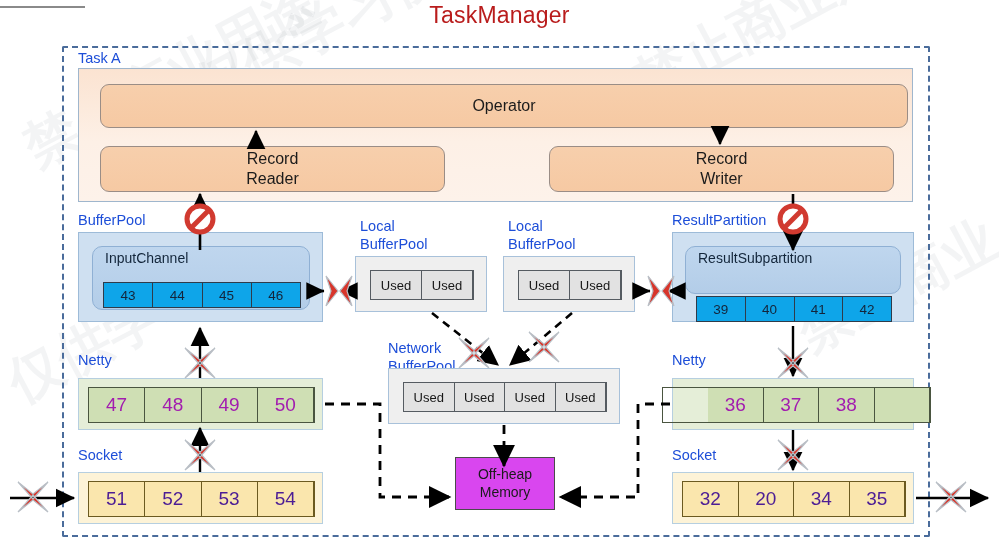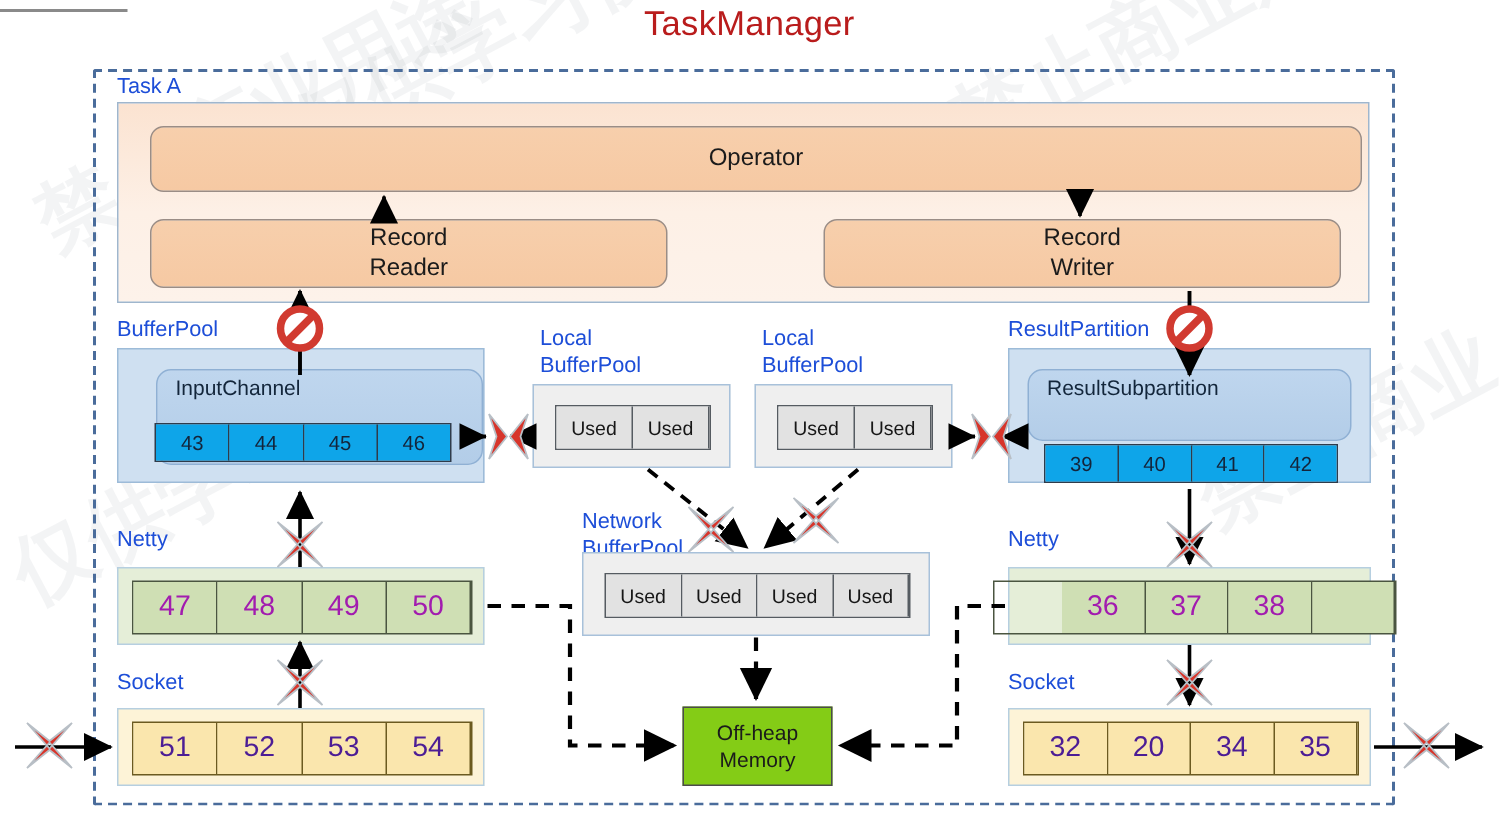--- a/index.html
+++ b/index.html
@@ -46,21 +46,21 @@
   #socket-left-label{left:78px;top:447px;}
   #socket-right-label{left:672px;top:447px;}
 
   
   .blue-outer{border:1px solid #9dbbd8;background:#cfe0f1;}
   #inputgate-box{left:78px;top:232px;width:245px;height:90px;}
   #resultpartition-box{left:672px;top:232px;width:242px;height:90px;}
 
   .blue-inner{border:1px solid #8fb0d4;border-radius:10px;
       background:linear-gradient(180deg,#bfd6ee 0%,#b3cde8 100%);}
-  #inputchannel-box{left:104px;top:246px;width:218px;height:64px;}
+  #inputchannel-box{left:92px;top:246px;width:218px;height:64px;}
   #resultsubpartition-box{left:685px;top:246px;width:216px;height:48px;text-align:right;}
   .inner-title{position:absolute;left:12px;top:3px;font-size:14px;color:#13263b;}
 
   
   .strip{position:absolute;display:flex;border:1.4px solid #2f3b4a;}
   .strip .cell{flex:1;display:flex;align-items:center;justify-content:center;
       border-right:1.4px solid #2f3b4a;}
   .strip .cell:last-child{border-right:none;}
 
   .strip.blue .cell{background:#0ea5e9;color:#14243a;font-size:13.5px;}
@@ -94,22 +94,22 @@
   .socket-outer{border:1px solid #b6cfe0;background:#fdf3d7;}
   #socket-left-box{left:78px;top:472px;width:245px;height:52px;}
   #socket-right-box{left:672px;top:472px;width:242px;height:52px;}
   .strip.yellow{border:1.4px solid #6b5a20;}
   .strip.yellow .cell{background:#fae6ad;color:#4c1d95;font-size:19px;
       border-right:1.4px solid #6b5a20;}
   #socket-left-cells{left:88px;top:481px;width:225px;height:34px;}
   #socket-right-cells{left:682px;top:481px;width:222px;height:34px;}
 
   
-  #offheap-box{left:455px;top:471px;width:100px;height:53px;
-      border:1.6px solid #4b4b4b;background:#84cc16;
+  #offheap-box{left:455px;top:457px;width:100px;height:53px;
+      border:1.6px solid #4b4b4b;background:#d946ef;
       display:flex;flex-direction:column;align-items:center;justify-content:center;
       font-size:14px;line-height:1.25;text-align:center;}
 
   
   #overlay{left:0;top:0;width:999px;height:551px;pointer-events:none;}
 
   
   .wm{position:absolute;color:rgba(120,130,140,.085);font-size:54px;
       font-weight:bold;pointer-events:none;user-select:none;white-space:nowrap;}
 </style>

